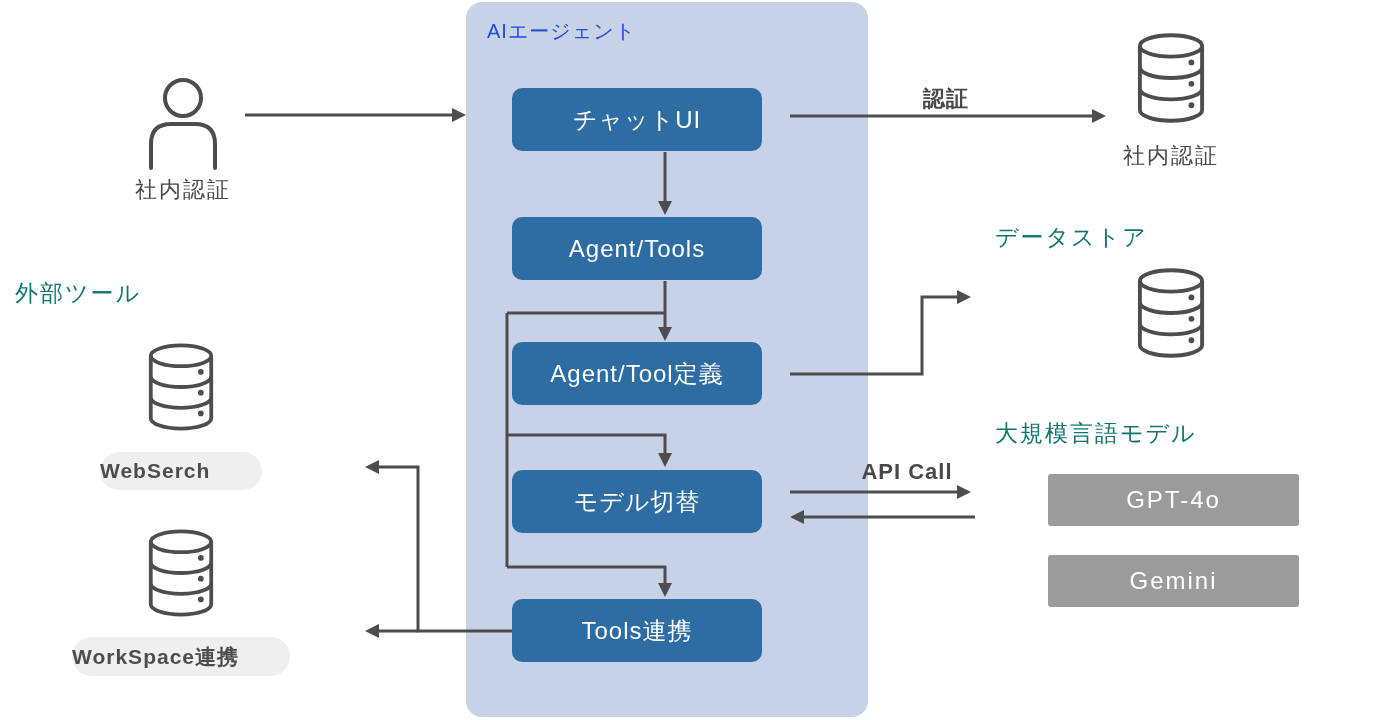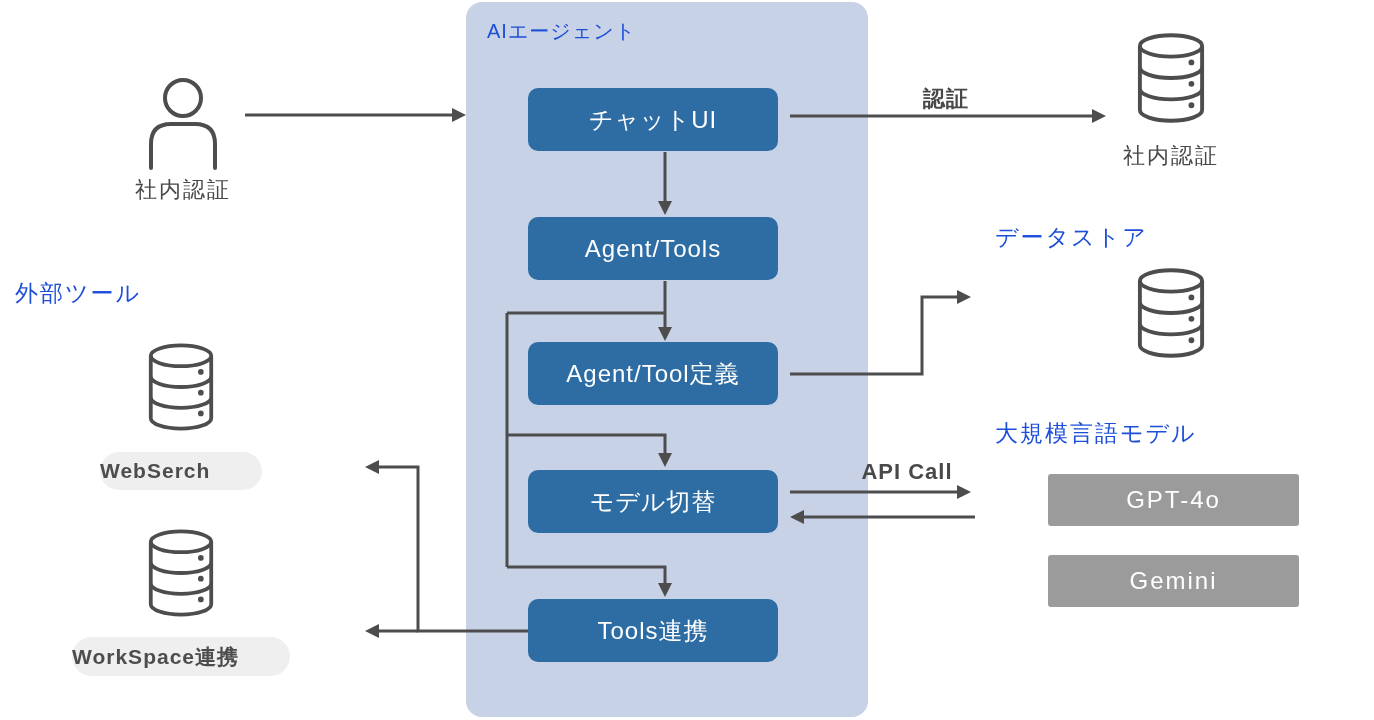--- a/index.html
+++ b/index.html
@@ -9,30 +9,30 @@
   }
   .abs{position:absolute;}
   .panel{
     left:466px;top:2px;width:402px;height:715px;
     background:#c8d2e6;border-radius:16px;
   }
   .panel-title{
     left:487px;top:18px;font-size:20px;font-weight:500;letter-spacing:1px;color:#1d4ed8;
   }
   .node{
-    left:528px;width:250px;height:63px;background:#2e6da4;border-radius:10px;
+    left:512px;width:250px;height:63px;background:#2e6da4;border-radius:10px;
     display:flex;align-items:center;justify-content:center;
     color:#ffffff;font-size:24px;font-weight:500;letter-spacing:1px;
   }
   .llm-box{
     left:1048px;width:251px;height:52px;background:#9b9b9b;border-radius:3px;
     display:flex;align-items:center;justify-content:center;
     color:#ffffff;font-size:24px;font-weight:500;letter-spacing:2px;
   }
-  .heading{font-size:23px;font-weight:500;letter-spacing:2px;color:#1d4ed8;}
+  .heading{font-size:23px;font-weight:500;letter-spacing:2px;color:#0f766e;}
   .caption{font-size:22px;font-weight:400;letter-spacing:2px;color:#484848;text-align:center;}
   .arrow-label{font-size:22px;font-weight:700;letter-spacing:1px;color:#484848;text-align:center;}
   .pill{
     background:#efefef;border-radius:20px;display:flex;align-items:center;
     color:#4d4d4d;font-size:21px;font-weight:700;letter-spacing:1px;
   }
   svg.lines{left:0;top:0;pointer-events:none;}
   .icon{pointer-events:none;}
 </style>
 </head>

